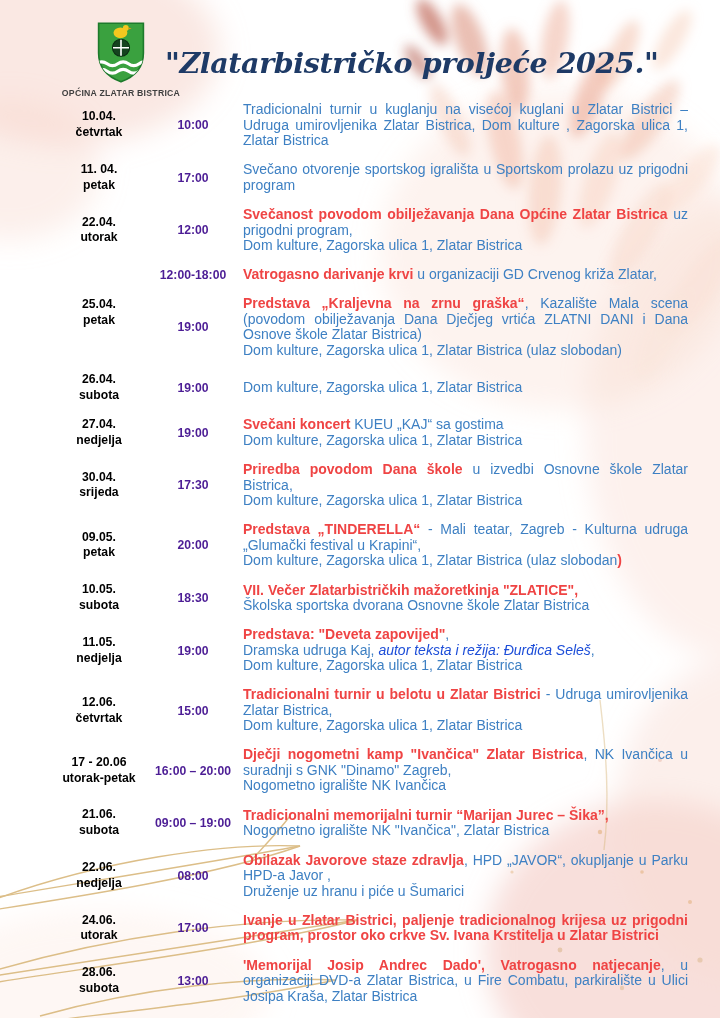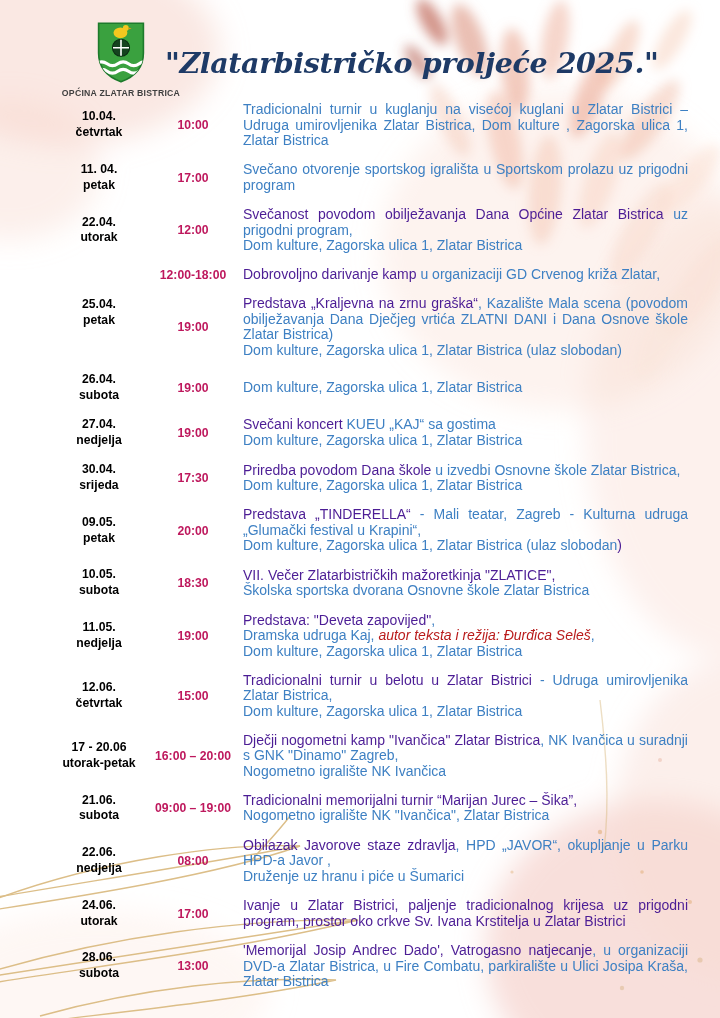--- a/index.html
+++ b/index.html
@@ -39,28 +39,28 @@
   .row{display:flex;align-items:center;margin-bottom:13.5px;}
   .date-cell{
     flex:0 0 88px;text-align:center;
     font-size:12.2px;font-weight:bold;color:#000000;line-height:1.3;
   }
   .entries{flex:1;min-width:0;}
   .entry{display:flex;align-items:center;}
   .entry + .entry{margin-top:13.5px;}
   .time-cell{
     flex:0 0 100px;text-align:center;
-    font-size:12.2px;font-weight:bold;color:#be185d;
+    font-size:12.2px;font-weight:bold;color:#4c1d95;
     white-space:nowrap;
   }
   .desc{flex:1;min-width:0;font-size:14px;line-height:15.5px;}
   .dline{text-align:justify;}
-  .seg-b{font-weight:normal;color:#4c1d95;}
+  .seg-b{font-weight:bold;color:#ef4444;}
   .seg-r{font-weight:normal;color:#3e80c3;}
-  .seg-i{font-weight:normal;font-style:italic;color:#b91c1c;}
+  .seg-i{font-weight:normal;font-style:italic;color:#1d4ed8;}
 </style>
 </head>
 <body>
 
 <div class="page">
 
   <svg class="bg" width="720" height="1018" viewBox="0 0 720 1018" xmlns="http://www.w3.org/2000/svg">
     <defs>
       <filter id="soft" x="-60%" y="-60%" width="220%" height="220%">
         <feGaussianBlur stdDeviation="6"></feGaussianBlur>
@@ -193,21 +193,21 @@
         </div>
         <div class="row">
           <div class="date-cell">
             <div>25.04.</div>
             <div>petak</div>
           </div>
           <div class="entries">
             <div class="entry">
               <div class="time-cell">12:00-18:00</div>
               <div class="desc">
-                <div class="dline"><span class="seg-b">Dobrovoljno darivanje kamp</span><span class="seg-r"> u organizaciji GD Crvenog križa Zlatar,</span></div>
+                <div class="dline"><span class="seg-b">Vatrogasno darivanje krvi</span><span class="seg-r"> u organizaciji GD Crvenog križa Zlatar,</span></div>
               </div>
             </div>
             <div class="entry">
               <div class="time-cell">19:00</div>
               <div class="desc">
                 <div class="dline"><span class="seg-b">Predstava „Kraljevna na zrnu graška“</span><span class="seg-r">, Kazalište Mala scena  (povodom obilježavanja Dana Dječjeg vrtića ZLATNI DANI i Dana Osnove škole Zlatar Bistrica)</span></div>
                 <div class="dline"><span class="seg-r">Dom kulture, Zagorska ulica 1, Zlatar Bistrica (ulaz slobodan)</span></div>
               </div>
             </div>
           </div>

